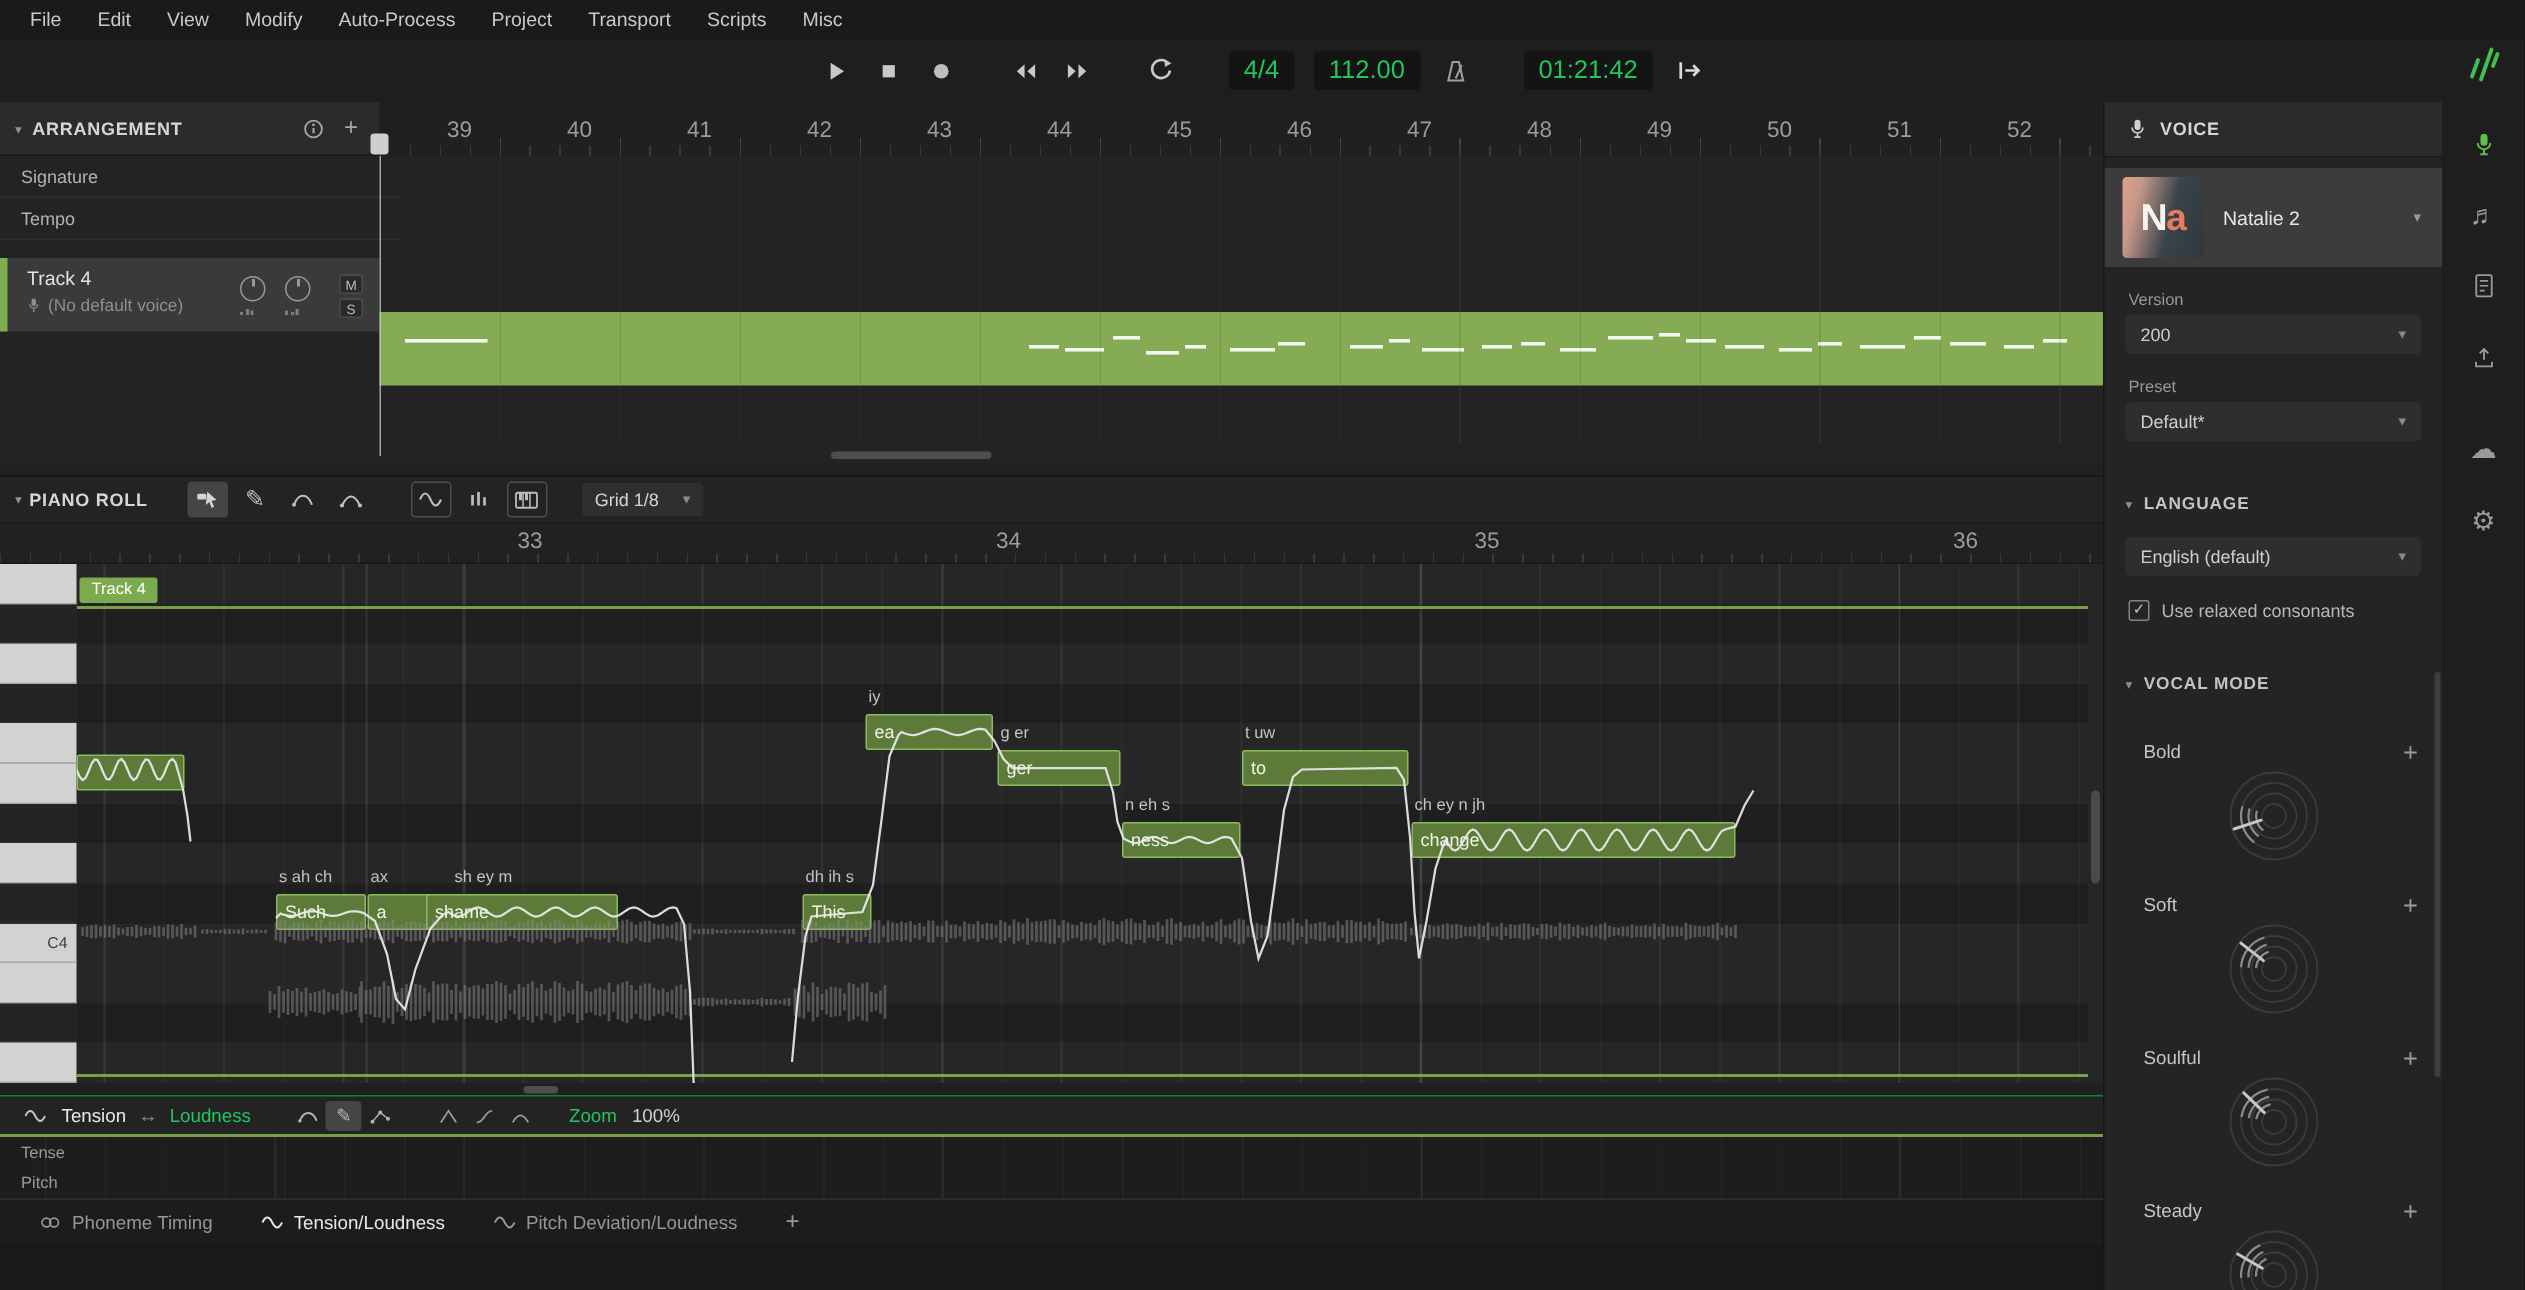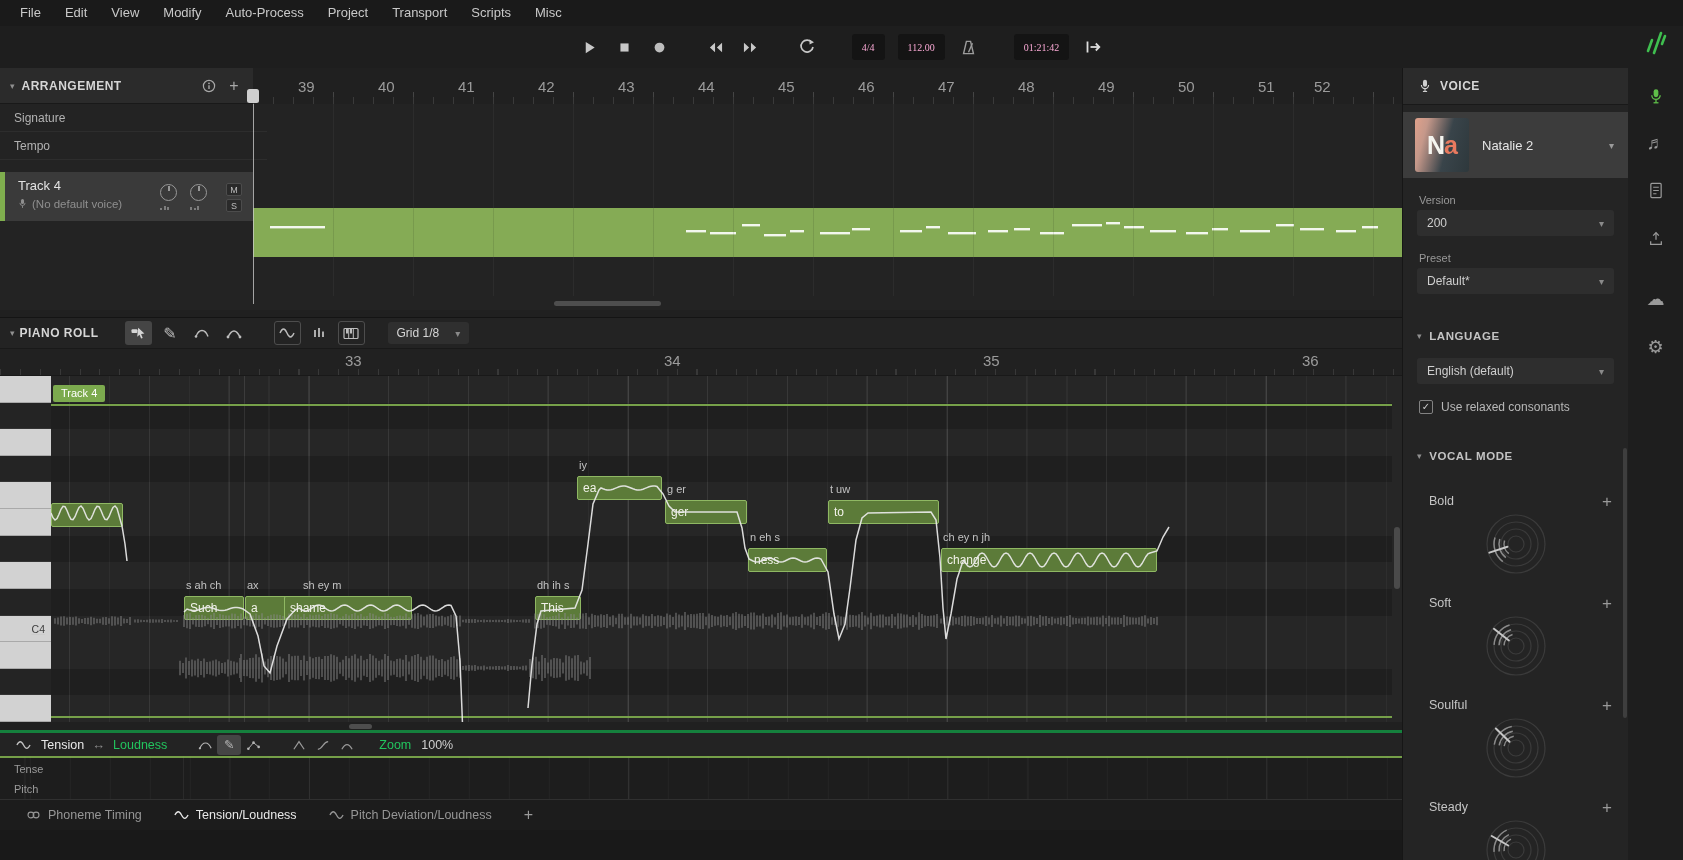--- a/index.html
+++ b/index.html
@@ -10,22 +10,22 @@
   
   .menubar{position:absolute;left:0;top:0;width:100%;height:26px;background:#1a1a1a;
            display:flex;align-items:center;padding-left:8px;box-sizing:border-box;}
   .menu-item{padding:0 12px;line-height:26px;font-size:13px;color:#c9c9c9;cursor:default;}
 
   
   .transport{position:absolute;left:0;top:26px;width:100%;height:42px;display:flex;
              align-items:center;justify-content:center;gap:13px;}
   .tbtn{width:22px;height:22px;display:flex;align-items:center;justify-content:center;color:#c6c6c6;}
   .tdisplay{background:#141414;border-radius:3px;height:26px;display:flex;align-items:center;
-            justify-content:center;font-family:Liberation Serif, serif;font-size:10px;
-            color:#f9a8d4;padding:0 10px;}
+            justify-content:center;font-family:Liberation Sans, sans-serif;font-size:17px;
+            color:#22c55e;padding:0 10px;}
   .tgap{width:8px}
 
   
   .left{position:absolute;left:0;top:68px;width:1402px;height:792px;background:#202020;}
 
   
   .arr{position:absolute;left:0;top:0;width:100%;height:242px;background:#232323;}
   .arr-header-left{position:absolute;left:0;top:0;width:253px;height:36px;background:#2b2b2b;
                    border-bottom:1px solid #191919;display:flex;align-items:center;gap:7px;
                    padding:0 10px;box-sizing:border-box;}
@@ -102,21 +102,21 @@
   .note{position:absolute;height:24px;background:#5c7b39;border:1px solid #8fb863;border-radius:2px;
         color:#f2f2ea;font-size:12px;display:flex;align-items:center;padding-left:5px;
         box-sizing:border-box;white-space:nowrap;overflow:hidden;}
   .phoneme{position:absolute;color:#c2c2c2;font-size:11px;white-space:nowrap;}
   .overlay{position:absolute;inset:0;pointer-events:none;}
   .vthumb{position:absolute;right:2px;top:151px;width:6px;height:62px;background:#4a4a4a;border-radius:3px;}
   .pr-hscroll{position:relative;height:8px;background:#202020;}
   .pr-hscroll .hthumb{top:1.5px;}
 
   
-  .param-header{height:26px;background:#232323;border-top:3px solid #15803d;display:flex;
+  .param-header{height:26px;background:#232323;border-top:1px solid #15803d;display:flex;
                 align-items:center;padding-left:16px;box-sizing:border-box;font-size:12.5px;}
   .ph-label-active{color:#e8e8e8;margin-left:10px;}
   .ph-label{color:#22c55e;}
   .ph-swap{color:#8a8a8a;margin:0 8px;font-size:13px;}
   .ph-tool{width:24px;height:20px;display:flex;align-items:center;justify-content:center;
            color:#b5b5b5;border-radius:3px;box-sizing:border-box;}
   .ph-tool.active{background:#454545;}
   .param-area{position:relative;height:50px;background:#1d1d1d;overflow:hidden;
     background-image:
       repeating-linear-gradient(90deg,rgba(255,255,255,.03) 0 1px,transparent 1px 39.9px),
@@ -272,21 +272,21 @@
           <div class="ruler-num" style="left: 253px;">42</div>
           <div class="ruler-num" style="left: 333px;">43</div>
           <div class="ruler-num" style="left: 413px;">44</div>
           <div class="ruler-num" style="left: 493px;">45</div>
           <div class="ruler-num" style="left: 573px;">46</div>
           <div class="ruler-num" style="left: 653px;">47</div>
           <div class="ruler-num" style="left: 733px;">48</div>
           <div class="ruler-num" style="left: 813px;">49</div>
           <div class="ruler-num" style="left: 893px;">50</div>
           <div class="ruler-num" style="left: 973px;">51</div>
-          <div class="ruler-num" style="left: 1029px;">52</div>
+          <div class="ruler-num" style="left: 1053px;">52</div>
           <div class="ruler-num" style="left: 1133px;">53</div>
         </div>
       <div class="arr-rows">
         <div class="arr-grid"></div>
         <div class="arr-row" style="width:253px">
           <span>Signature</span>
           </div>
         <div class="arr-row" style="width:253px">
           <span>Tempo</span>
           </div>

